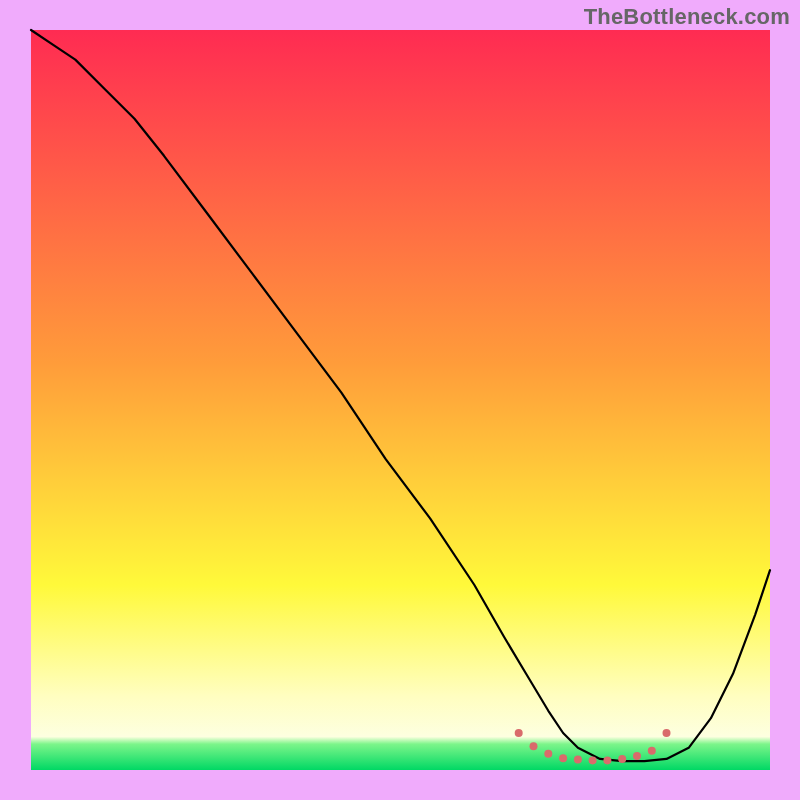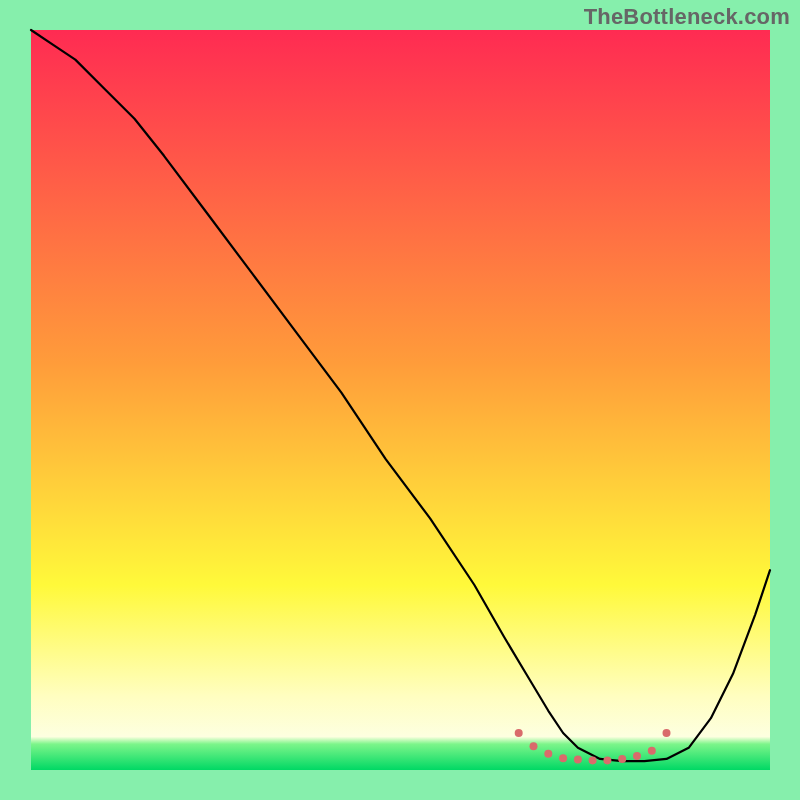--- a/index.html
+++ b/index.html
@@ -7,21 +7,21 @@
     padding: 0;
     width: 800px;
     height: 800px;
     background: #000;
     overflow: hidden;
   }
   .frame {
     position: relative;
     width: 800px;
     height: 800px;
-    background: #86efac;
+    background: #f0abfc;
   }
   .watermark {
     position: absolute;
     top: 4px;
     right: 10px;
     color: #666;
     font-family: Arial, Helvetica, sans-serif;
     font-size: 22px;
     font-weight: 600;
     letter-spacing: 0.2px;

